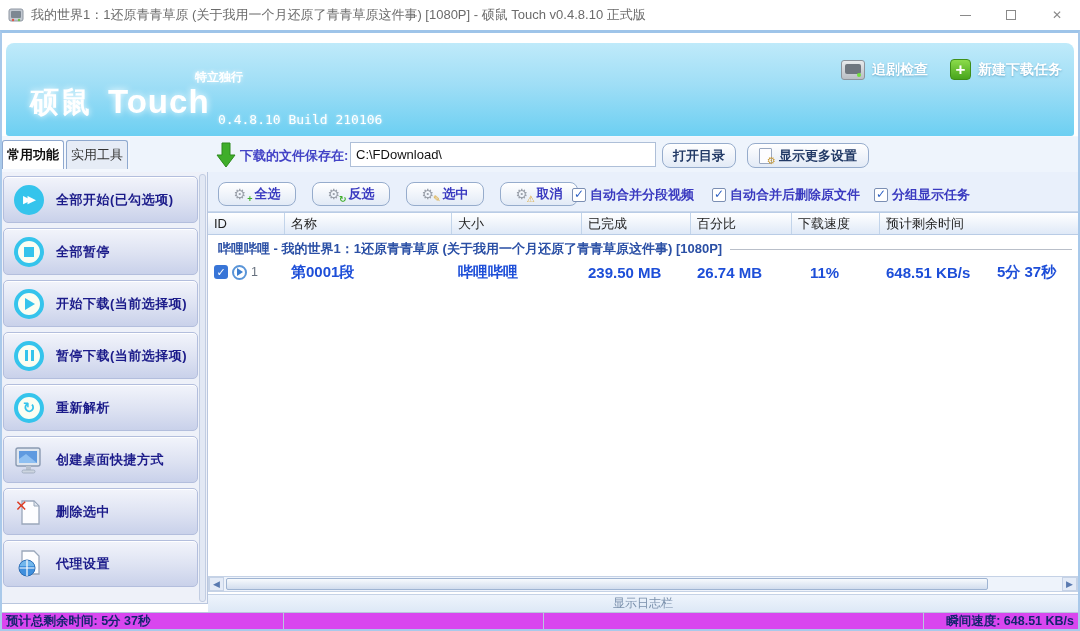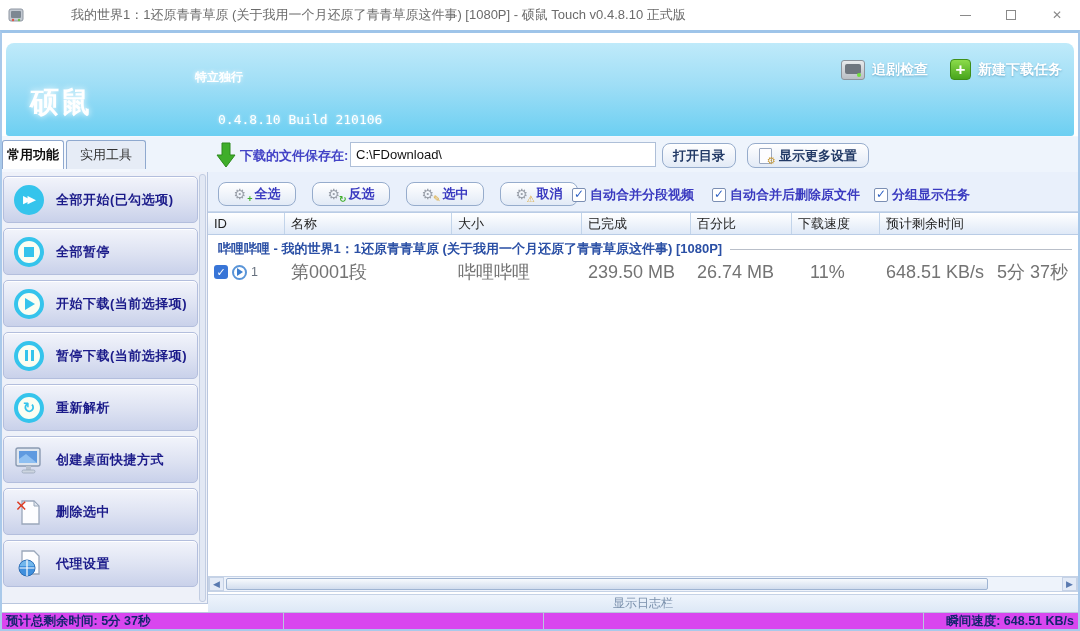--- a/index.html
+++ b/index.html
@@ -1,21 +1,21 @@
 <!DOCTYPE html>
 <html><head>
 <meta charset="utf-8">
 <style>
   * { margin:0; padding:0; box-sizing:border-box; }
   html,body { width:1080px; height:631px; }
   body { font-family:"Liberation Sans","DejaVu Sans",sans-serif; background:#fff; position:relative; overflow:hidden; }
   .abs { position:absolute; }
 
   
-  .titlebar { left:0; top:0; width:1080px; height:30px; background:#ffffff; display:flex; align-items:center; padding-left:8px;gap:40px; }
+  .titlebar { left:0; top:0; width:1080px; height:30px; background:#ffffff; display:flex; align-items:center; padding-left:8px; }
   .appicon { width:16px; height:16px; margin-right:7px; flex:0 0 auto; }
   .title-text { font-size:13px; color:#6b6b6b; white-space:nowrap; overflow:hidden; }
   .win-controls { position:absolute; right:0; top:0; height:30px; display:flex; }
   .win-btn { width:46px; height:30px; display:flex; align-items:center; justify-content:center; color:#8a8a8a; font-size:12px; }
   .glyph-min { width:11px; border-top:1px solid #8a8a8a; display:inline-block; }
   .glyph-max { width:10px; height:10px; border:1px solid #8a8a8a; display:inline-block; }
 
   
   .frame { left:0; top:30px; width:1080px; height:601px; border:2px solid #a9c9ea; border-top:3px solid #9ec4e9; background:#fff; }
 
@@ -36,21 +36,21 @@
   .mon-icon::after { content:""; position:absolute; right:3px; bottom:2px; width:4px; height:4px; border-radius:50%; background:#6fe03a; }
   .plus-icon { width:21px; height:21px; border-radius:4px; background:linear-gradient(180deg,#8bdb4a,#48a51c); border:1px solid #3f8f18;
                color:#fff; font-size:17px; font-weight:bold; display:flex; align-items:center; justify-content:center; line-height:1; }
 
   
   .tabzone { left:2px; top:136px; width:1076px; height:36px; background:#f3f7fd; }
   .pathzone { left:130px; top:137px; width:948px; height:35px; background:#eef4fc; }
   .tab { top:140px; height:29px; border:1px solid #8fa9cf; border-bottom:none; border-radius:3px 3px 0 0; font-size:13px;
          display:flex; align-items:center; justify-content:center; cursor:pointer; }
   .tab-active { left:2px; width:62px; background:#ffffff; color:#111; font-weight:bold; z-index:3; }
-  .tab-idle { left:66px; width:80px; background:#e6ecf6; color:#333; }
+  .tab-idle { left:66px; width:62px; background:#e6ecf6; color:#333; }
   .down-arrow { left:216px; top:142px; }
   .path-label { left:240px; top:147px; font-size:13px; font-weight:bold; color:#4343c6; }
   .path-input { left:350px; top:142px; width:306px; height:25px; border:1px solid #aebfd8; background:#ffffff; font-size:13px; padding:0 5px; color:#111; font-family:"Liberation Sans",sans-serif; }
   .btn { border:1px solid #96accc; border-radius:8px; background:linear-gradient(180deg,#ffffff,#e2eaf6); font-size:13px; color:#223;
          display:flex; align-items:center; justify-content:center; gap:5px; cursor:pointer; }
   .open-dir { left:662px; top:143px; width:74px; height:25px; font-weight:bold; color:#223a66; }
   .more-settings { left:747px; top:143px; width:122px; height:25px; font-weight:bold; color:#223a66; }
   .doc-gear { width:15px; height:15px; position:relative; }
   .doc-gear::before { content:""; position:absolute; left:0; top:0; width:11px; height:14px; background:#fdfdff; border:1px solid #9aa8c0; border-radius:1px; }
   .doc-gear::after { content:"⚙"; position:absolute; right:-2px; bottom:-3px; font-size:10px; color:#c89b3c; }
@@ -84,21 +84,21 @@
   .side-scroll { left:199px; top:174px; width:7px; height:428px; background:#e2e8f4; border:1px solid #c2cde2; border-radius:3px; }
 
   
   .grid-head { left:208px; top:212px; width:870px; height:23px; display:grid; grid-template-columns:77px 167px 130px 109px 101px 88px 103px 95px;
                background:linear-gradient(180deg,#ffffff,#dfe9f7); border-top:1px solid #b9cce6; border-bottom:1px solid #b9cce6; }
   .hcell { border-right:1px solid #c2d4ea; font-size:13px; color:#222; display:flex; align-items:center; padding-left:6px; }
   .group-row { left:208px; top:240px; width:868px; height:18px; display:flex; align-items:center; padding-left:10px; }
   .group-row .txt { font-size:13px; font-weight:bold; color:#2a4fa5; white-space:nowrap; }
   .group-row .rule { flex:1; border-top:1px solid #b9bfc9; margin-left:8px; margin-right:4px; }
   .data-row { left:208px; top:260px; width:870px; height:24px; display:grid; grid-template-columns:77px 167px 130px 109px 101px 88px 103px 95px; align-items:center; }
-  .data-row .cell { font-size:18px; color:#737373; padding-left:6px; white-space:nowrap; }
+  .data-row .cell { font-size:15px; color:#1d4ed8; padding-left:6px; white-space:nowrap;font-weight:bold; }
   .idcell { display:flex; align-items:center; gap:4px; padding-left:6px; }
   .rowcb { width:14px; height:14px; border-radius:3px; background:#3875d7; color:#fff; font-size:11px; font-weight:bold;
            display:flex; align-items:center; justify-content:center; line-height:1; }
   .rowplay { width:15px; height:15px; border-radius:50%; border:2px solid #5a95d8; background:#fff; display:flex; align-items:center; justify-content:center; }
   .rowplay i { width:0; height:0; border-left:6px solid #3d7fd0; border-top:4px solid transparent; border-bottom:4px solid transparent; margin-left:1px; }
   .idnum { font-size:12.5px; color:#66707e; }
 
   
   .hscroll { left:208px; top:576px; width:870px; height:16px; background:#eef3fb; border:1px solid #c5d2e6; display:flex; align-items:center; }
   .hs-arrow { width:15px; height:14px; background:#e4ebf7; color:#5a7ab0; font-size:9px; display:flex; align-items:center; justify-content:center; border:1px solid #c5d2e6; }
@@ -133,20 +133,21 @@
         <span class="glyph-max"></span>
       </div>
     <div class="win-btn">✕</div>
   </div>
 </div>
 
 <div class="abs frame"></div>
 
 <div class="abs banner">
   <span class="logo-cn">硕鼠</span>
+  <span class="logo-en">Touch</span>
   <span class="slogan">特立独行</span>
   <span class="version">0.4.8.10  Build 210106</span>
   <div class="banner-actions">
     <div class="banner-btn">
       <span class="mon-icon"></span>
       <span class="lbl">追剧检查</span>
     </div>
     <div class="banner-btn">
       <span class="plus-icon">+</span>
       <span class="lbl">新建下载任务</span>

